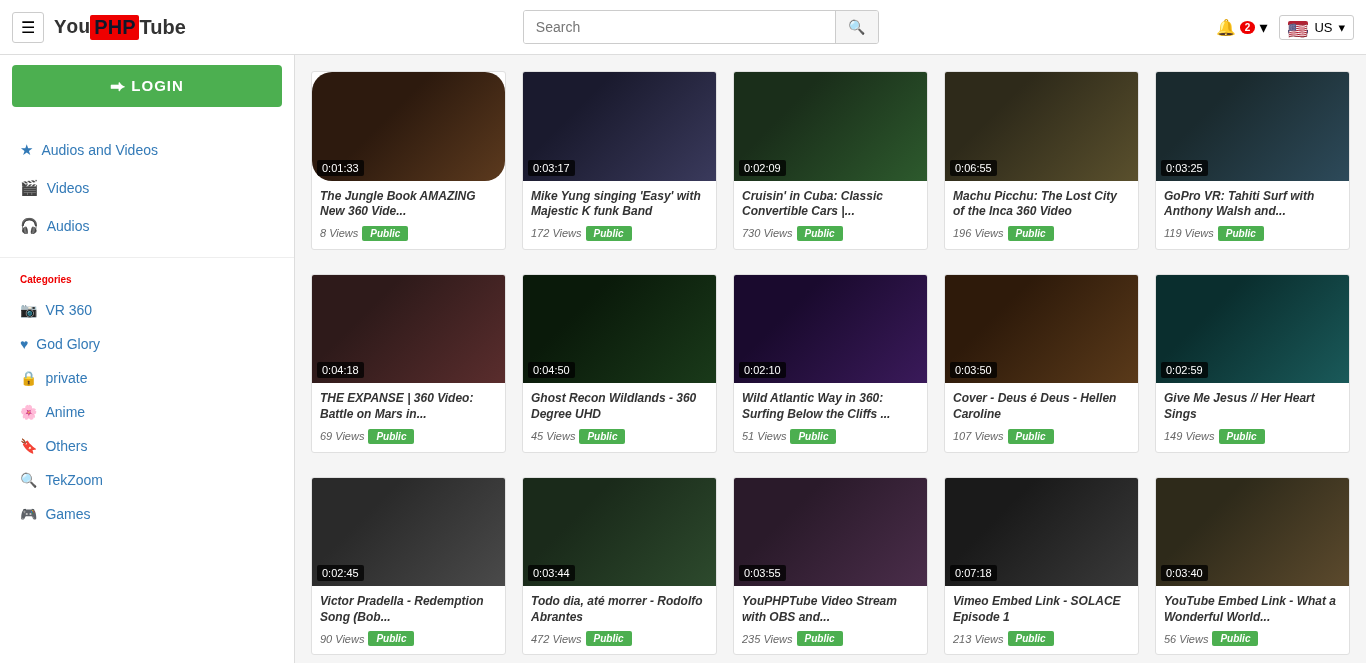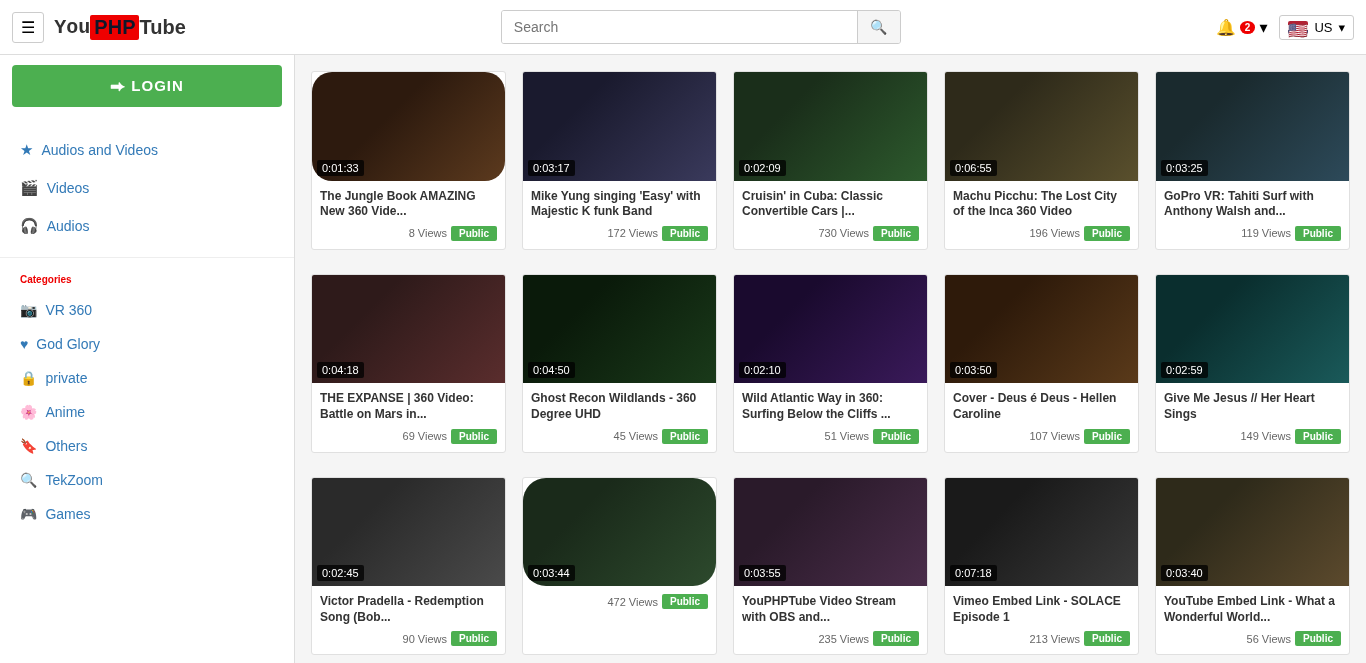--- a/index.html
+++ b/index.html
@@ -42,21 +42,21 @@
       display: flex;
       justify-content: center;
       align-items: center;
     }
     .search-box {
       display: flex;
       align-items: center;
       border: 1px solid #ccc;
       border-radius: 3px;
       overflow: hidden;
-      width: 400px;
+      width: 356px;
     }
     .search-input {
       border: none;
       outline: none;
       padding: 8px 12px;
       font-size: 14px;
       width: 100%;
       color: #999;
     }
     .search-btn {
@@ -211,36 +211,37 @@
       bottom: 5px;
       left: 5px;
       background: rgba(0,0,0,0.75);
       color: #fff;
       font-size: 11px;
       padding: 2px 5px;
       border-radius: 2px;
     }
     .video-info {
       padding: 8px;
+      font-style: italic;
     }
     .video-title {
       font-size: 12px;
       color: #333;
       font-weight: bold;
       line-height: 1.3;
       margin-bottom: 6px;
       display: -webkit-box;
       -webkit-line-clamp: 2;
       -webkit-box-orient: vertical;
       overflow: hidden;
     }
     .video-meta {
       display: flex;
       align-items: center;
-      justify-content: flex-end;
+      justify-content: flex-start;
       gap: 4px;
     }
     .views-count { color: #666; font-size: 11px; }
     .public-badge {
       background: #4caf50;
       color: #fff;
       font-size: 10px;
       padding: 2px 8px;
       border-radius: 2px;
       font-weight: bold;
@@ -251,21 +252,21 @@
     .thumb-2 { background: linear-gradient(135deg, #1a1a2e 30%, #3a3a5c 100%); }
     .thumb-3 { background: linear-gradient(135deg, #1a2e1a 30%, #2d5a2d 100%); }
     .thumb-4 { background: linear-gradient(135deg, #2e2a1a 30%, #5a502d 100%); }
     .thumb-5 { background: linear-gradient(135deg, #1a2a2e 30%, #2d4a5a 100%); }
     .thumb-6 { background: linear-gradient(135deg, #2e1a1a 30%, #5a2d2d 100%); padding-left: 24px; }
     .thumb-7 { background: linear-gradient(135deg, #0a1a0a 30%, #1a3a1a 100%); }
     .thumb-8 { background: linear-gradient(135deg, #1a0a2e 30%, #3a1a5a 100%); }
     .thumb-9 { background: linear-gradient(135deg, #2e1a0a 30%, #5a3a1a 100%); }
     .thumb-10 { background: linear-gradient(135deg, #0a2e2e 30%, #1a5a5a 100%); }
     .thumb-11 { background: linear-gradient(135deg, #2a2a2a 30%, #4a4a4a 100%); }
-    .thumb-12 { background: linear-gradient(135deg, #1a2a1a 30%, #2d4a2d 100%); border-radius: 23px; }
+    .thumb-12 { background: linear-gradient(135deg, #1a2a1a 30%, #2d4a2d 100%); }
     .thumb-13 { background: linear-gradient(135deg, #2a1a2a 30%, #4a2d4a 100%); }
     .thumb-14 { background: linear-gradient(135deg, #1a1a1a 30%, #3a3a3a 100%); }
     .thumb-15 { background: linear-gradient(135deg, #2e2a1a 30%, #5c4a2d 100%); }
   </style>
 </head>
 <body>
 
 <header class="header">
   <div class="header-left">
     <button class="menu-btn">☰</button>
@@ -488,20 +489,21 @@
           <span class="views-count">90 Views</span>
           <span class="public-badge">Public</span>
         </div>
       </div>
     </div>
         <div class="video-card">
       <div class="video-thumb thumb-12">
         <span class="duration-badge">0:03:44</span>
       </div>
       <div class="video-info">
+        <div class="video-title">Todo dia, até morrer - Rodolfo Abrantes</div>
         <div class="video-meta">
           <span class="views-count">472 Views</span>
           <span class="public-badge">Public</span>
         </div>
       </div>
     </div>
         <div class="video-card">
       <div class="video-thumb thumb-13">
         <span class="duration-badge">0:03:55</span>
       </div>

